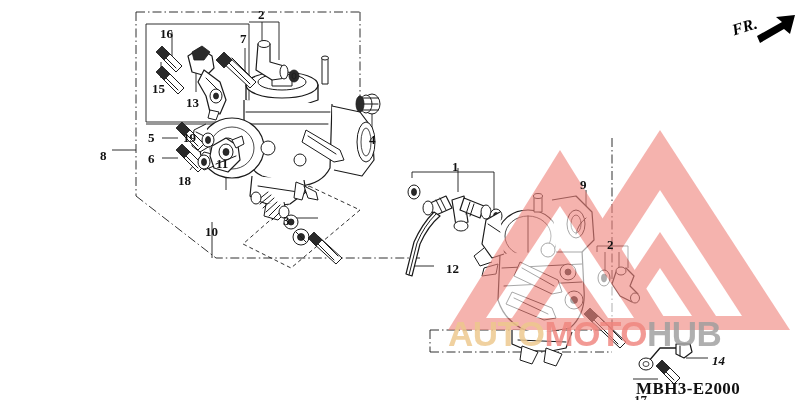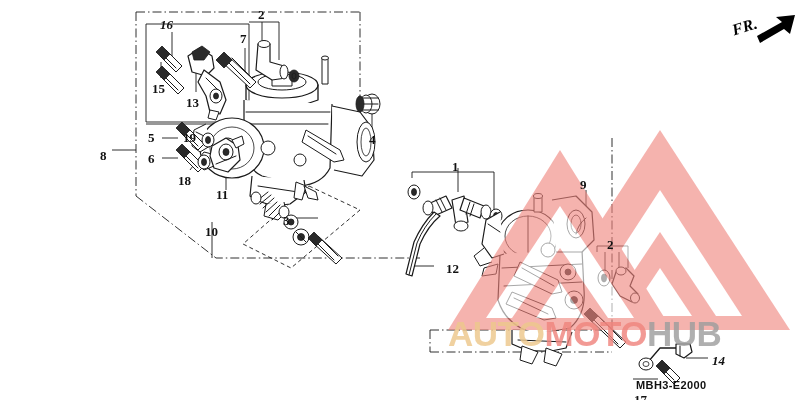--- a/index.html
+++ b/index.html
@@ -19,22 +19,22 @@
     font-size:13px;
     font-weight:bold;
     color:#111;
     white-space:nowrap;
     line-height:1;
     letter-spacing:0px;
   }
   #partnumber{
     position:absolute;
     left:636px;top:379px;
-    font-family:Liberation Sans, sans-serif;
-    font-size:11px;
+    font-family:Liberation Serif, serif;
+    font-size:17px;
     font-weight:bold;
     color:#111;
     letter-spacing:0.4px;
     white-space:nowrap;
   }
   #frlabel{
     position:absolute;
     left:730px;top:22px;
     font-family:"Liberation Serif",serif;
     font-size:16px;
@@ -384,32 +384,32 @@
     <span class="wm-a">AUTO</span><span class="wm-m">MOTO</span><span class="wm-h">HUB</span>
   </div>
 
   <svg class="layer" width="800" height="400" viewBox="0 0 800 400">
     <g fill="#000000">
       <path d="M757,36 L782,22 L776,17 L795,15 L790,34 L784,29 L760,43 Z"></path>
     </g>
   </svg>
   <div id="frlabel">FR.</div>
 
-  <div class="callout" style="left:160px;top:18px;font-style:italic;">16</div>
+  <div class="callout" style="left:160px;top:27px;">16</div>
   <div class="callout" style="left:258px;top:8px;">2</div>
   <div class="callout" style="left:240px;top:32px;">7</div>
   <div class="callout" style="left:152px;top:82px;">15</div>
   <div class="callout" style="left:186px;top:96px;">13</div>
   <div class="callout" style="left:369px;top:133px;">4</div>
   <div class="callout" style="left:100px;top:149px;">8</div>
   <div class="callout" style="left:148px;top:131px;">5</div>
   <div class="callout" style="left:183px;top:131px;">19</div>
   <div class="callout" style="left:148px;top:152px;">6</div>
   <div class="callout" style="left:178px;top:174px;">18</div>
-  <div class="callout" style="left:216px;top:188px;">11</div>
+  <div class="callout" style="left:216px;top:157px;">11</div>
   <div class="callout" style="left:452px;top:160px;">1</div>
   <div class="callout" style="left:580px;top:178px;">9</div>
   <div class="callout" style="left:205px;top:225px;">10</div>
   <div class="callout" style="left:283px;top:214px;">3</div>
   <div class="callout" style="left:438px;top:262px;margin-left:8px;">12</div>
   <div class="callout" style="left:607px;top:238px;">2</div>
   <div class="callout" style="left:712px;top:354px;font-style:italic;">14</div>
   <div class="callout" style="left:617px;top:393px;margin-left:17px;">17</div>
 
   <div id="partnumber">MBH3-E2000</div>

